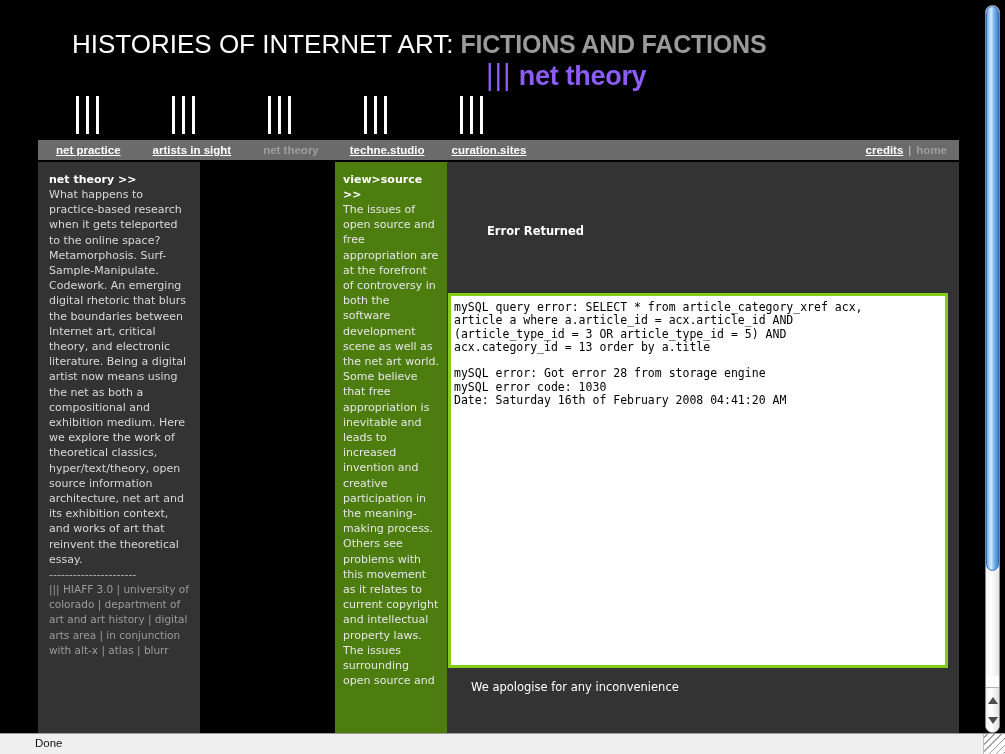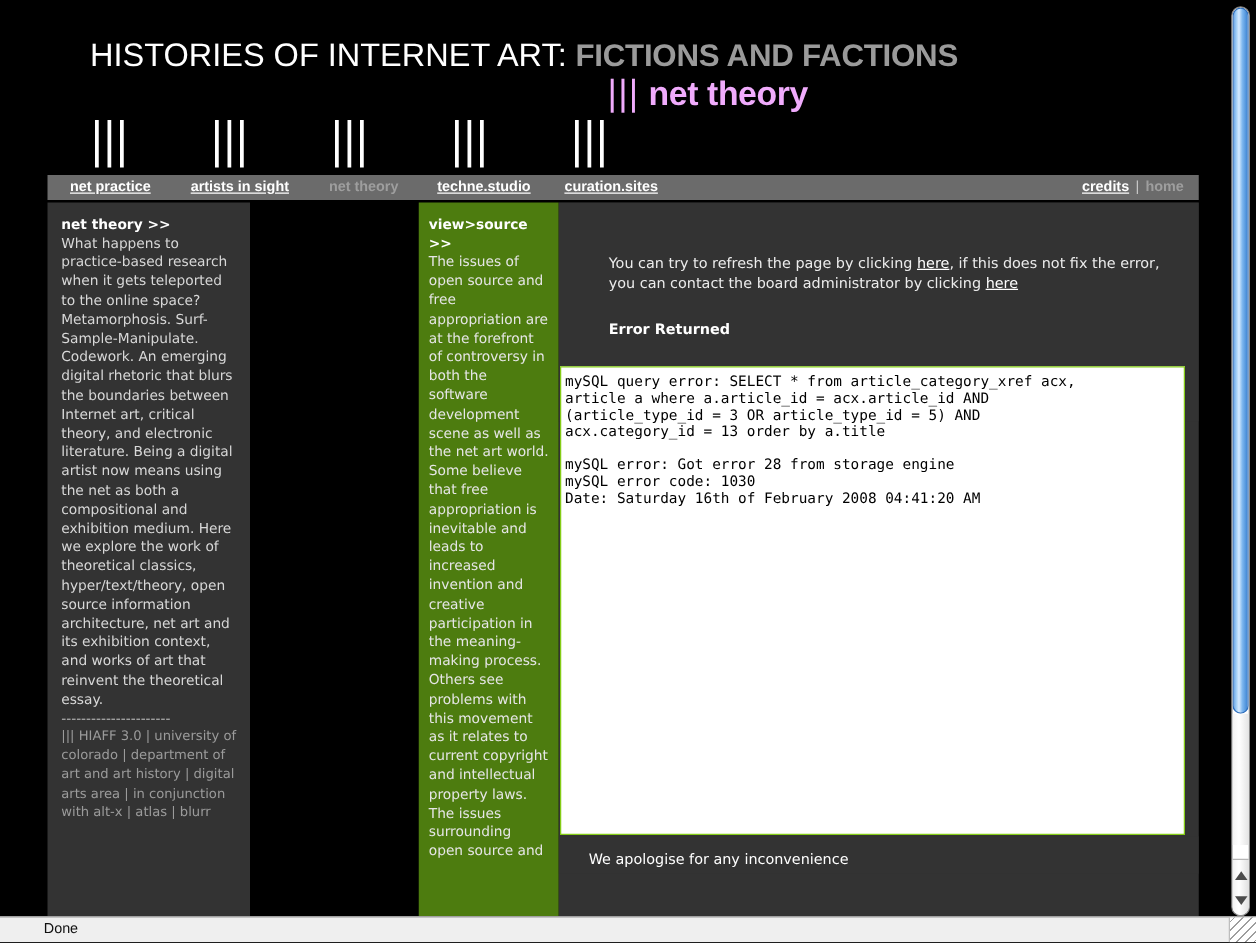--- a/index.html
+++ b/index.html
@@ -62,21 +62,21 @@
     font-size: 25px;
     letter-spacing: -0.2px;
     margin-left: 7px;
   }
 
   #section-line {
     position: absolute;
     left: 486px;
     top: 59px;
     white-space: nowrap;
-    color: #f0abfc;
+    color: #8b5cf6;
     font-family: "Liberation Sans", sans-serif;
     font-weight: bold;
     font-size: 27px;
     letter-spacing: -0.3px;
   }
   #section-line .tally {
     letter-spacing: 1px;
     font-weight: 400;
     font-size: 29px;
   }
@@ -295,21 +295,21 @@
     margin: 21px 0 0 0;
   }
 
   #err-box {
     position: absolute;
     left: 1px;
     top: 131px;
     width: 500px;
     height: 375px;
     background: #ffffff;
-    border: 1px solid #84cc16;
+    border: 3px solid #84cc16;
     box-sizing: border-box;
     padding: 5px 0 0 3px;
     overflow: hidden;
   }
   #err-box pre {
     margin: 0;
     font-family: "DejaVu Sans Mono", monospace;
     font-size: 11.5px;
     line-height: 13.3px;
     color: #000000;
@@ -497,21 +497,20 @@
 
 
       <div id="col-desc">
         <p class="col-heading">view&gt;source &gt;&gt;</p>
         <p class="col-body col-body-black">The issues of open source and free appropriation are at the forefront of controversy in both the software development scene as well as the net art world. Some believe that free appropriation is inevitable and leads to increased invention and creative participation in the meaning-making process. Others see problems with this movement as it relates to current copyright and intellectual property laws. The issues surrounding open source and</p>
       </div>
 
       <div id="col-main">
 
         <div id="err-top">
-          <p class="err-text"><span>You can try to refresh the page by clicking </span><span class="inline-link">here</span><span>, if this does not fix the error, you can contact the board administrator by clicking </span><span class="inline-link">here</span></p>
           <p class="err-returned">Error Returned</p>
         </div>
 
         <div id="err-box">
           <pre>mySQL query error: SELECT * from article_category_xref acx,
 article a where a.article_id = acx.article_id AND
 (article_type_id = 3 OR article_type_id = 5) AND
 acx.category_id = 13 order by a.title
 
 mySQL error: Got error 28 from storage engine

